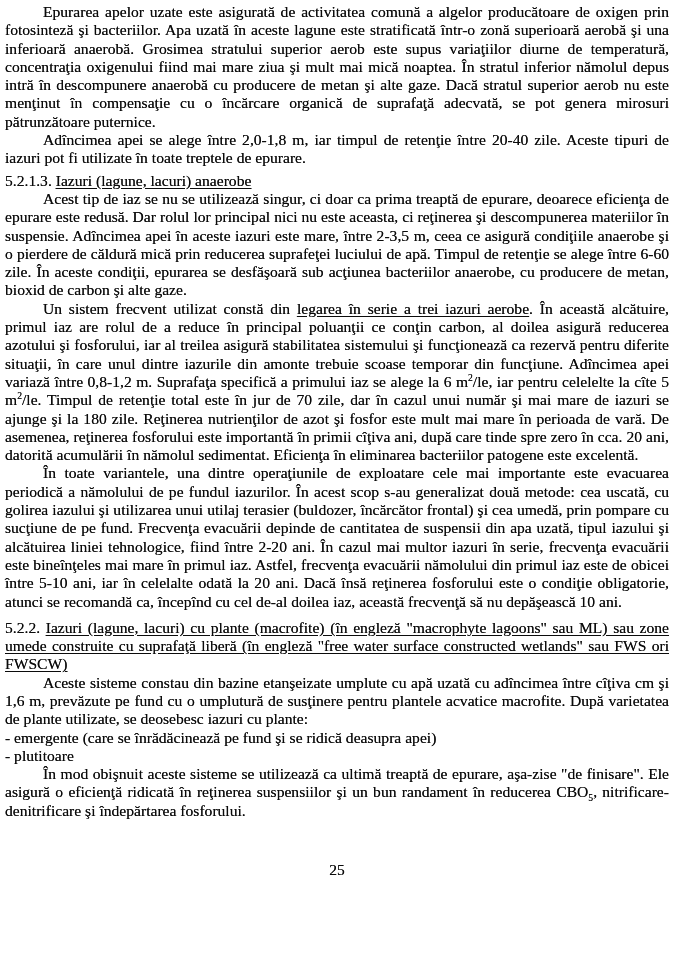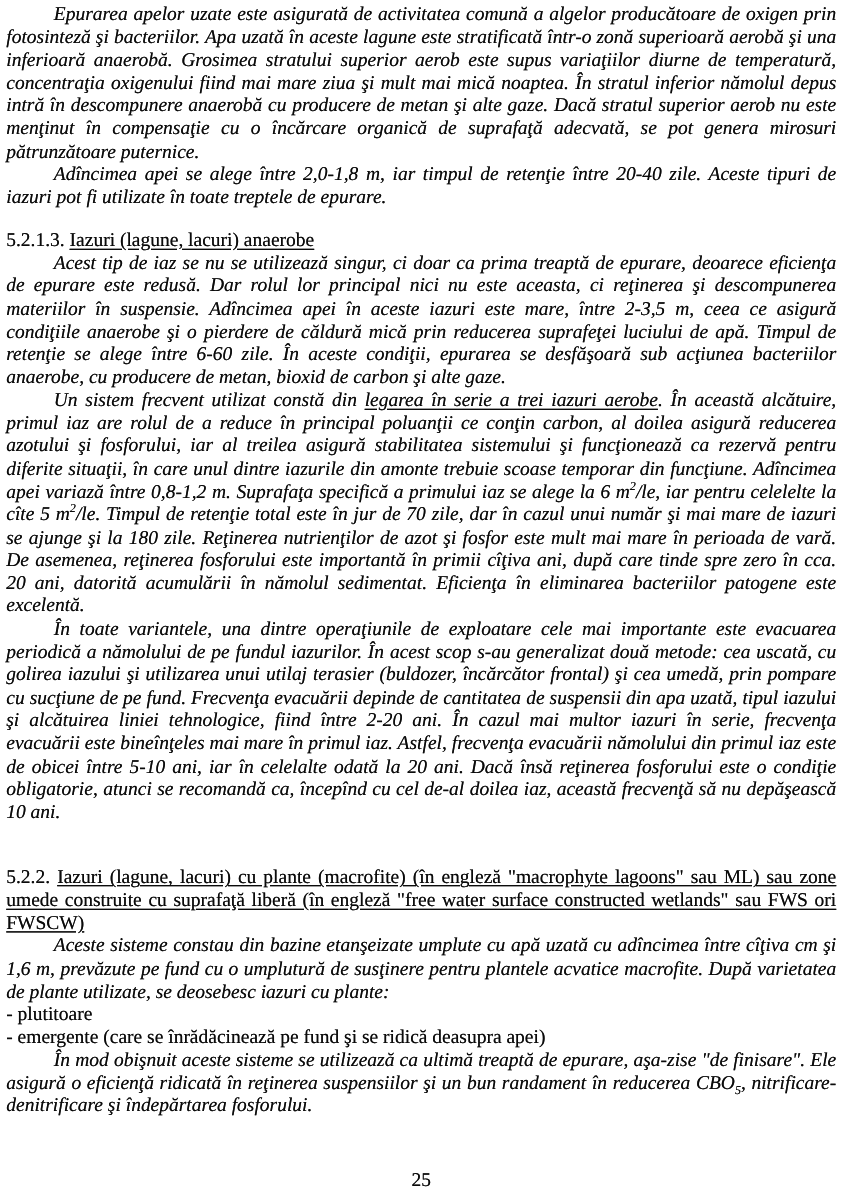--- a/index.html
+++ b/index.html
@@ -18,29 +18,28 @@
     
     text-shadow: 0 0 0.45px rgba(0,0,0,0.75);
   }
   .doc {
     padding: 3px 6px 0 5px;
   }
   .block { margin: 0; }
   .p {
     text-align: justify;
     text-indent: 38px;
-    font-style: italic;
   }
   .h {
-    margin-top: 16px;
+    margin-top: 4px;
     text-align: left;
     text-indent: 0;
   }
   .h2 {
-    margin-top: 34px;
+    margin-top: 8px;
     text-align: justify;
     text-indent: 0;
   }
   .li {
     text-align: left;
     text-indent: 0;
   }
   .u { text-decoration: underline; text-underline-offset: 2px; }
   sup, sub {
     font-size: 0.62em;
@@ -60,18 +59,18 @@
 <div class="doc">
   <div>
       <div class="block p"><span>Epurarea apelor uzate este asigurată de activitatea comună a algelor producătoare de oxigen prin fotosinteză şi bacteriilor. Apa uzată în aceste lagune este stratificată într-o zonă superioară aerobă şi una inferioară anaerobă. Grosimea stratului superior aerob este supus variaţiilor diurne de temperatură, concentraţia oxigenului fiind mai mare ziua şi mult mai mică noaptea. În stratul inferior nămolul depus intră în descompunere anaerobă cu producere de metan şi alte gaze. Dacă stratul superior aerob nu este menţinut în compensaţie cu o încărcare organică de suprafaţă adecvată, se pot genera mirosuri pătrunzătoare puternice.</span></div>
       <div class="block p"><span>Adîncimea apei se alege între 2,0-1,8 m, iar timpul de retenţie între 20-40 zile. Aceste tipuri de iazuri pot fi utilizate în toate treptele de epurare.</span></div>
       <div class="block h"><span>5.2.1.3. </span><span class="u">Iazuri (lagune, lacuri) anaerobe</span></div>
       <div class="block p"><span>Acest tip de iaz se nu se utilizează singur, ci doar ca prima treaptă de epurare, deoarece eficienţa de epurare este redusă. Dar rolul lor principal nici nu este aceasta, ci reţinerea şi descompunerea materiilor în suspensie. Adîncimea apei în aceste iazuri este mare, între 2-3,5 m, ceea ce asigură condiţiile anaerobe şi o pierdere de căldură mică prin reducerea suprafeţei luciului de apă. Timpul de retenţie se alege între 6-60 zile. În aceste condiţii, epurarea se desfăşoară sub acţiunea bacteriilor anaerobe, cu producere de metan, bioxid de carbon şi alte gaze.</span></div>
       <div class="block p"><span>Un sistem frecvent utilizat constă din </span><span class="u">legarea în serie a trei iazuri aerobe</span><span>. În această alcătuire, primul iaz are rolul de a reduce în principal poluanţii ce conţin carbon, al doilea asigură reducerea azotului şi fosforului, iar al treilea asigură stabilitatea sistemului şi funcţionează ca rezervă pentru diferite situaţii, în care unul dintre iazurile din amonte trebuie scoase temporar din funcţiune. Adîncimea apei variază între 0,8-1,2 m. Suprafaţa specifică a primului iaz se alege la 6 m</span><sup>2</sup><span>/le, iar pentru celelelte la cîte 5 m</span><sup>2</sup><span>/le. Timpul de retenţie total este în jur de 70 zile, dar în cazul unui număr şi mai mare de iazuri se ajunge şi la 180 zile. Reţinerea nutrienţilor de azot şi fosfor este mult mai mare în perioada de vară. De asemenea, reţinerea fosforului este importantă în primii cîţiva ani, după care tinde spre zero în cca. 20 ani, datorită acumulării în nămolul sedimentat. Eficienţa în eliminarea bacteriilor patogene este excelentă.</span></div>
       <div class="block p"><span>În toate variantele, una dintre operaţiunile de exploatare cele mai importante este evacuarea periodică a nămolului de pe fundul iazurilor. În acest scop s-au generalizat două metode: cea uscată, cu golirea iazului şi utilizarea unui utilaj terasier (buldozer, încărcător frontal) şi cea umedă, prin pompare cu sucţiune de pe fund. Frecvenţa evacuării depinde de cantitatea de suspensii din apa uzată, tipul iazului şi alcătuirea liniei tehnologice, fiind între 2-20 ani. În cazul mai multor iazuri în serie, frecvenţa evacuării este bineînţeles mai mare în primul iaz. Astfel, frecvenţa evacuării nămolului din primul iaz este de obicei între 5-10 ani, iar în celelalte odată la 20 ani. Dacă însă reţinerea fosforului este o condiţie obligatorie, atunci se recomandă ca, începînd cu cel de-al doilea iaz, această frecvenţă să nu depăşească 10 ani.</span></div>
       <div class="block h2"><span>5.2.2. </span><span class="u">Iazuri (lagune, lacuri) cu plante (macrofite) (în engleză "macrophyte lagoons" sau ML) sau zone umede construite cu suprafaţă liberă (în engleză "free water surface constructed wetlands" sau FWS ori FWSCW)</span></div>
       <div class="block p"><span>Aceste sisteme constau din bazine etanşeizate umplute cu apă uzată cu adîncimea între cîţiva cm şi 1,6 m, prevăzute pe fund cu o umplutură de susţinere pentru plantele acvatice macrofite. După varietatea de plante utilizate, se deosebesc iazuri cu plante:</span></div>
+      <div class="block li"><span>- emergente (care se înrădăcinează pe fund şi se ridică deasupra apei)</span></div>
       <div class="block li"><span>- plutitoare</span></div>
-      <div class="block li"><span>- emergente (care se înrădăcinează pe fund şi se ridică deasupra apei)</span></div>
       <div class="block p"><span>În mod obişnuit aceste sisteme se utilizează ca ultimă treaptă de epurare, aşa-zise "de finisare". Ele asigură o eficienţă ridicată în reţinerea suspensiilor şi un bun randament în reducerea CBO</span><sub>5</sub><span>, nitrificare-denitrificare şi îndepărtarea fosforului.</span></div>
     </div>
   <div class="block page-number">25</div>
 </div>
 
 </body></html>

